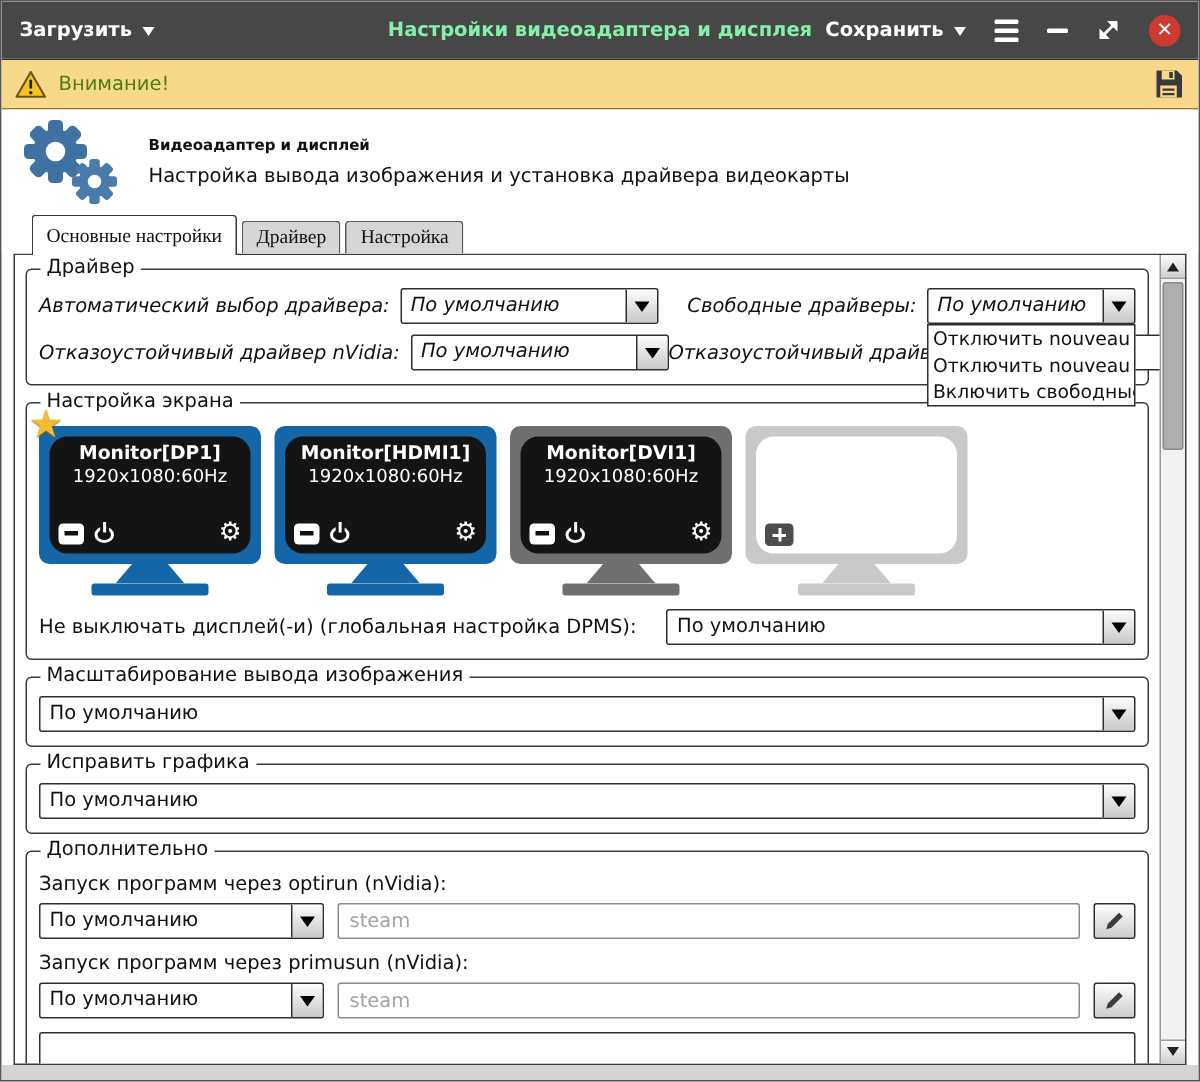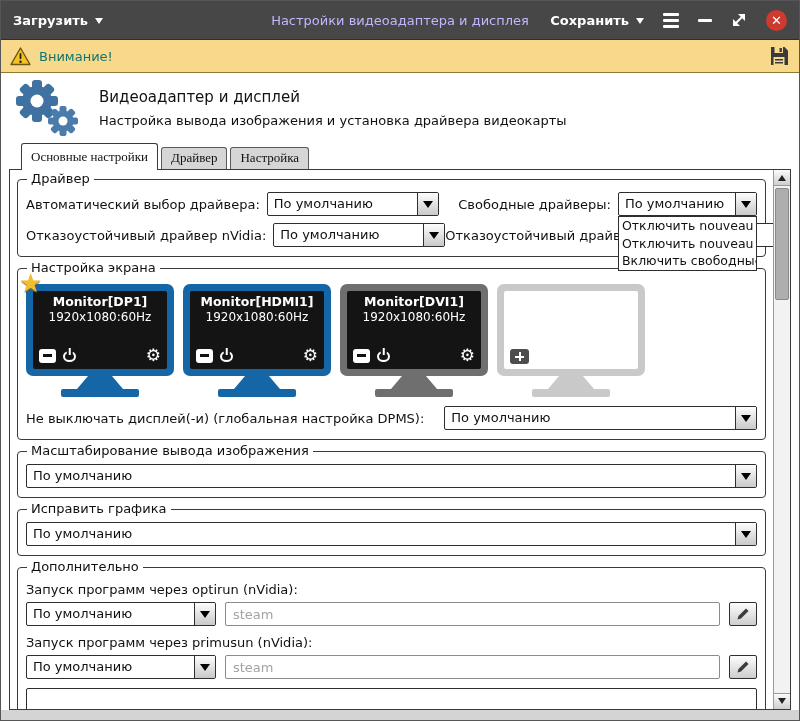--- a/index.html
+++ b/index.html
@@ -5,47 +5,47 @@
   * { margin:0; padding:0; box-sizing:border-box; }
   html,body { background:#9a9a9a; }
   body { font-family:"DejaVu Sans","Liberation Sans",sans-serif; color:#111; }
 
   .window { width:800px; height:721px; background:#fff; border:1px solid #565656;
             display:flex; flex-direction:column; overflow:hidden; position:relative; }
 
   
   .titlebar { height:38px; background:#474747; display:flex; align-items:center;
               padding:0 12px; position:relative; flex:0 0 auto; }
-  .tb-title { position:absolute; left:0; right:0; text-align:center; color:#c4b5fd;
-              font-size:13px; font-weight:normal; pointer-events:none; }
+  .tb-title { position:absolute; left:0; right:0; text-align:center; color:#86efac;
+              font-size:13px; font-weight:bold; pointer-events:none; }
   .tb-btn { display:flex; align-items:center; gap:7px; background:none; border:none;
             color:#fff; font-size:13px; font-weight:bold; cursor:pointer; z-index:2;
             font-family:inherit; }
   .caret { width:0; height:0; border:4px solid transparent; border-top:6px solid #fff;
            margin-top:5px; }
   .tb-right { margin-left:auto; display:flex; align-items:center; gap:19px; z-index:2; }
   .icon-menu { display:flex; flex-direction:column; gap:3px; cursor:pointer; }
   .icon-menu i { width:16px; height:3px; background:#fff; border-radius:1px; }
   .icon-min { width:14px; height:3px; background:#fff; border-radius:1px; cursor:pointer; }
   .icon-max { cursor:pointer; display:flex; }
   .close-btn { width:21px; height:21px; border-radius:50%; background:#cd3a30;
                color:#fff; display:flex; align-items:center; justify-content:center;
                font-size:13px; font-weight:bold; cursor:pointer; line-height:1; }
 
   
   .warnbar { height:34px; background:#f8d98c; border-top:1px solid #2f2f2f;
              border-bottom:1px solid #8d7836; display:flex; align-items:center;
              gap:8px; padding:0 9px; flex:0 0 auto; }
-  .warn-text { font-size:13px; color:#0f766e; }
+  .warn-text { font-size:13px; color:#4d7c0f; }
   .floppy { margin-left:auto; display:flex; cursor:pointer; }
 
   
   .header { height:70px; display:flex; align-items:center; gap:16px; padding:4px 10px;
             flex:0 0 auto; background:#fff; }
-  .header-titles h1 { font-size:15px; font-weight:normal; margin-bottom:7px; }
+  .header-titles h1 { font-size:10px; font-weight:bold; margin-bottom:7px; }
   .header-titles p { font-size:13px; }
 
   
   .tabs { height:26px; display:flex; align-items:flex-end; padding-left:20px;
           position:relative; z-index:3; flex:0 0 auto; background:#fff;font-family:Liberation Serif, serif; }
   .tab { font-size:13px; padding:2px 9px 3px; background:#d6d6d6; border:1px solid #5a5a5a;
          border-bottom:none; border-radius:3px 3px 0 0; margin-right:3px; height:22px;
          cursor:pointer; white-space:nowrap; }
   .tab.active { background:#fff; height:27px; margin-bottom:-1px; padding-top:5px;
                 border-color:#3a3a3a; }
@@ -79,39 +79,39 @@
   
   .combo { display:flex; align-items:stretch; height:24px; border:1px solid #2e2e2e;
            background:#fff; border-radius:2px; overflow:hidden; cursor:pointer; flex:0 0 auto; }
   .combo .cval { flex:1; font-size:13px; padding:3px 6px 0; white-space:nowrap; overflow:hidden; }
   .combo .cbtn { width:21px; flex:0 0 auto; background:linear-gradient(#fdfdfd,#c9c9c9);
                  border-left:1px solid #2e2e2e; display:flex; align-items:center; justify-content:center; }
   .tri { width:0; height:0; border:5px solid transparent; border-top:7px solid #000; margin-top:6px; }
   .combo.w172 { width:172px; } .combo.w139 { width:139px; }
   .combo.fill { flex:1 1 auto; } .combo.full { width:100%; } .combo.w190 { width:190px; }
 
-  .drv-row { display:flex; justify-content:space-between; align-items:center; margin-top:7px; }
+  .drv-row { display:flex; justify-content:space-between; align-items:center; margin-top:7px;font-style:italic; }
   .drv-row:first-of-type { margin-top:0; }
   .pair { display:flex; align-items:center; gap:7px; }
 
   
   .dd-popup { position:absolute; top:36px; right:8px; width:139px; background:#fff;
               border:1px solid #2e2e2e; z-index:40; }
   .dd-item { font-size:12.5px; padding:1px 3px; height:17.5px; white-space:nowrap;
              overflow:hidden; cursor:pointer; }
 
   
   .monitors { display:flex; gap:9px; margin:3px 0 9px; }
   .monitor { width:148px; position:relative; }
   .mon-body { height:92px; border-radius:7px; padding:7px; }
   .monitor.blue  .mon-body,  .monitor.blue  .stand-neck, .monitor.blue  .stand-base { background:#1566a7; }
   .monitor.gray  .mon-body,  .monitor.gray  .stand-neck, .monitor.gray  .stand-base { background:#6f6f6f; }
   .monitor.empty .mon-body,  .monitor.empty .stand-neck, .monitor.empty .stand-base { background:#c9c9c9; }
   .mon-screen { height:100%; background:#141414; display:flex; flex-direction:column;
-                padding:3px 6px 5px; border-radius:2px; }
+                padding:3px 6px 5px; border-radius:12px; }
   .monitor.empty .mon-screen { background:#fff; }
   .mon-name { color:#fff; font-size:12.5px; font-weight:bold; text-align:center; white-space:nowrap; }
   .mon-res  { color:#fff; font-size:12px; text-align:center; margin-top:1px; white-space:nowrap; }
   .mon-ctrl { margin-top:auto; display:flex; align-items:center; gap:7px; }
   .minus-btn { width:17px; height:14px; background:#fff; border-radius:3px; display:flex;
                align-items:center; justify-content:center; cursor:pointer; }
   .minus-btn::after { content:''; width:9px; height:2.5px; background:#111; }
   .power-icon { width:13px; height:13px; position:relative; cursor:pointer; }
   .power-icon::before { content:''; position:absolute; left:0; right:0; top:2px; bottom:0;
                         border:2px solid #fff; border-radius:50%; }

